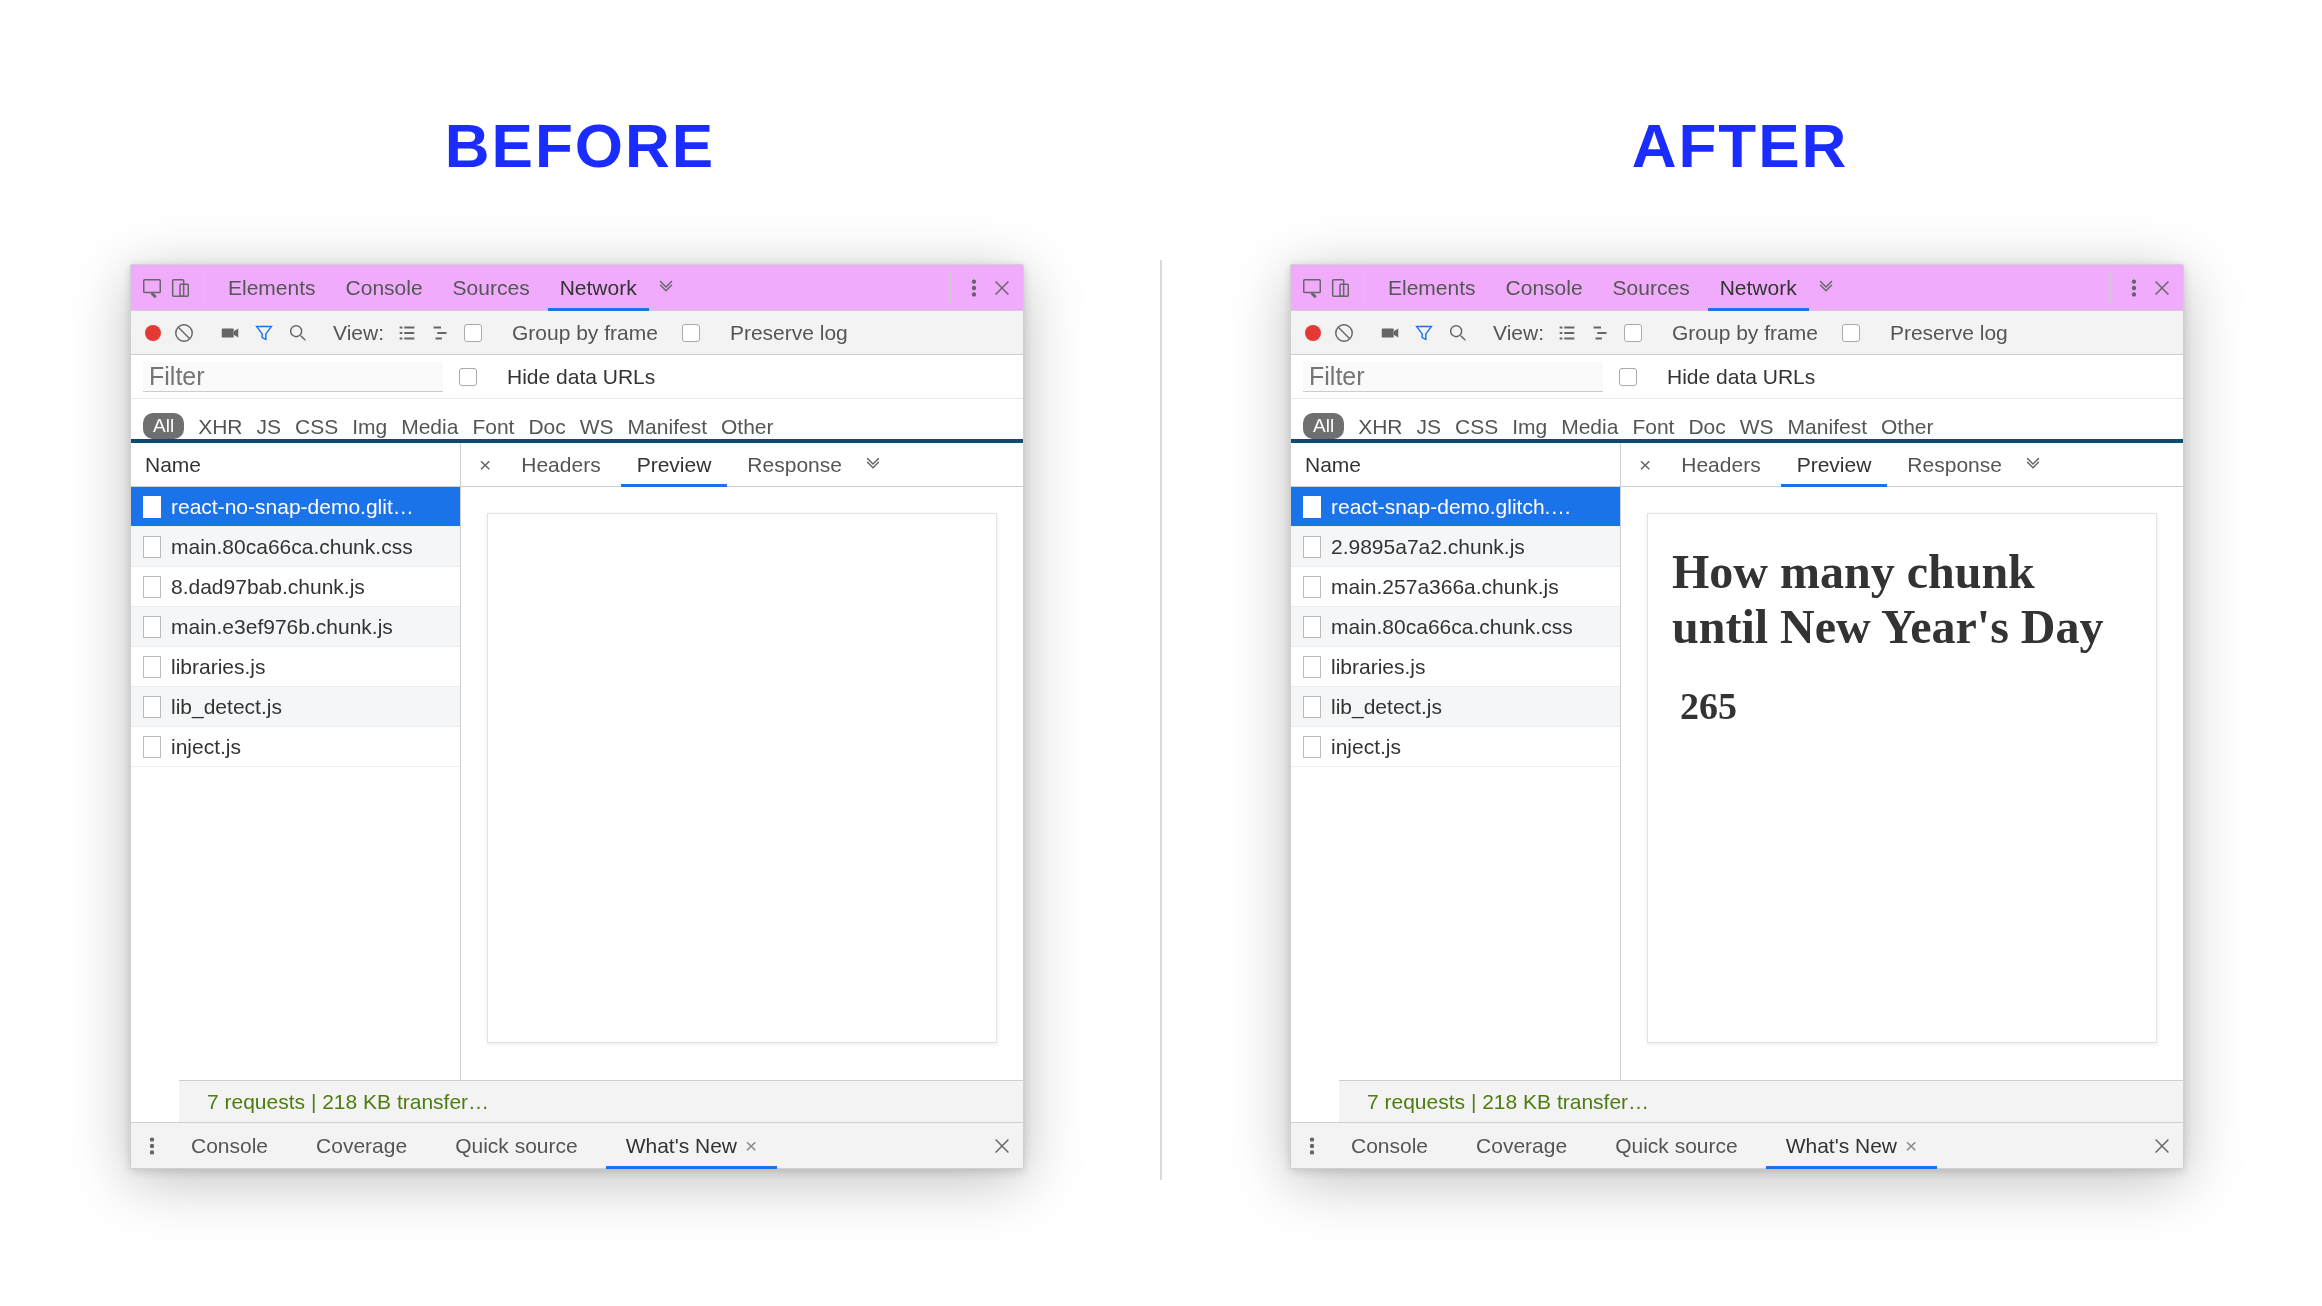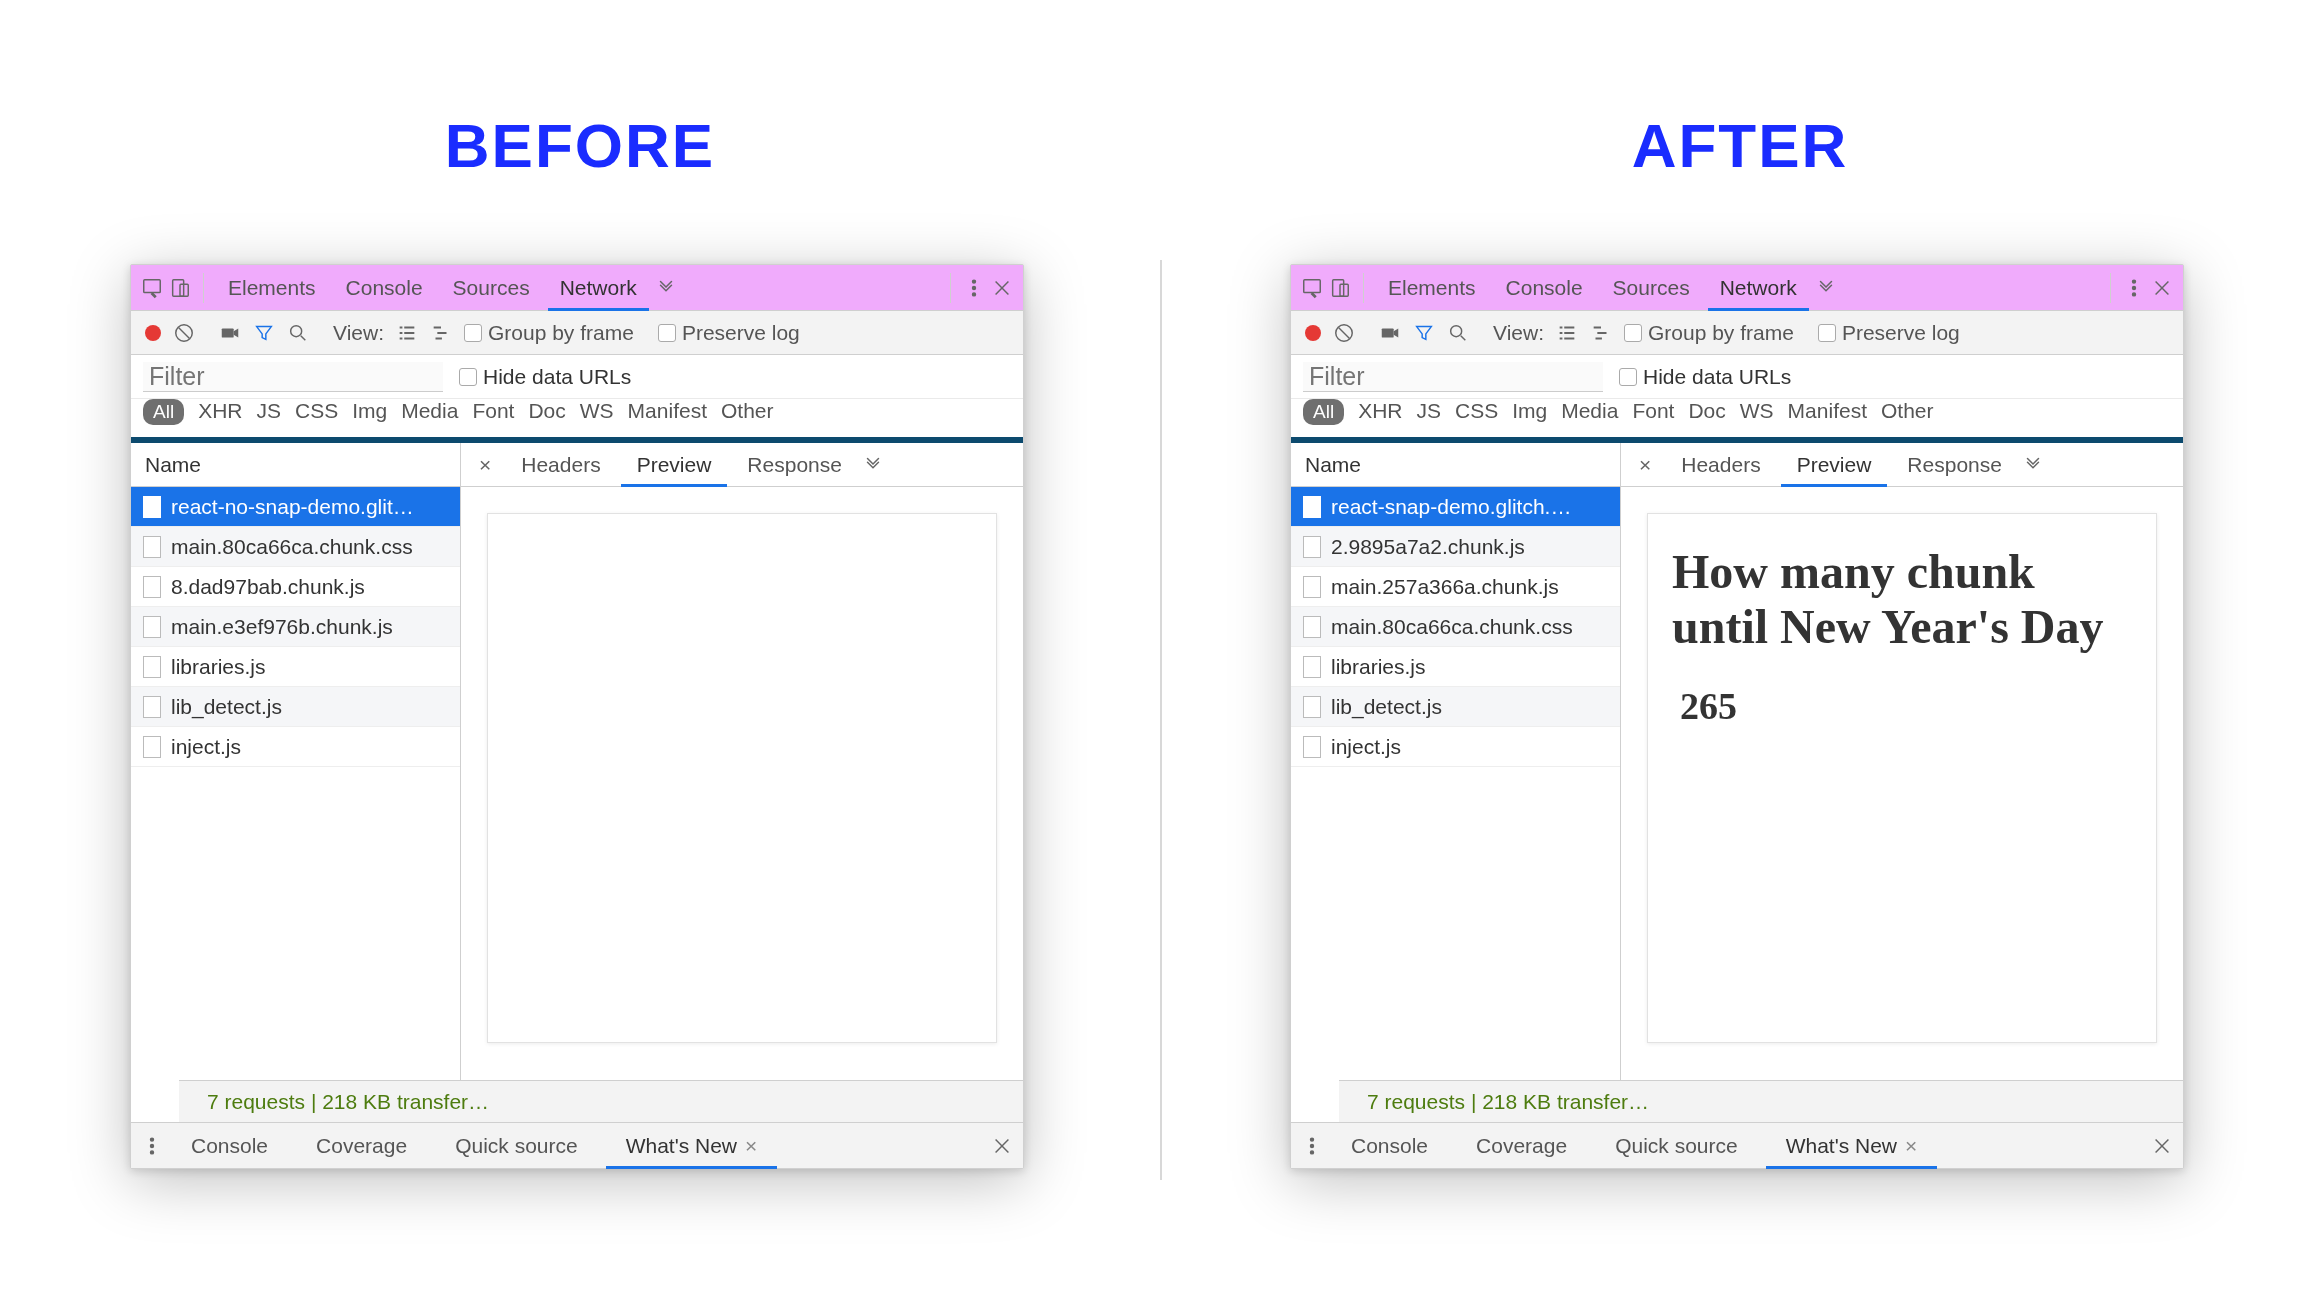--- a/index.html
+++ b/index.html
@@ -80,21 +80,21 @@
     border-bottom: 1px solid #cfcfcf;
     background: #f3f3f3;
     display: flex;
     align-items: center;
     padding: 0 14px;
     gap: 12px;
     color:#555;
   }
   .redcircle { width:16px; height:16px; border-radius:50%; background:#e53935; }
   .cb { width:18px; height:18px; border:1px solid #aaa; border-radius:3px; background:#fff; display:inline-block; vertical-align:middle; margin-right:6px;}
-  .lbl { display:inline-flex; align-items:center; gap:0; }
+  .lbl { display:inline-flex; align-items:center; gap:24px; }
 
   
   .filterrow {
     height: 44px;
     border-bottom: 1px solid #eaeaea;
     background: #fff;
     display:flex; align-items:center;
     padding: 0 12px;
     gap: 16px;
   }
@@ -102,23 +102,23 @@
     width: 300px; height:30px;
     border: none; border-bottom: 1px solid #ccc;
     background: #fafafa;
     font-size: 25px; color:#888;
     padding: 0 6px;
   }
 
   
   .typerow {
     height: 44px;
-    border-bottom: 6px solid #0c4a6e;
+    border-bottom: 4px solid #0c4a6e;
     background: #fff;
-    display:flex; align-items:flex-start;
+    display:flex; align-items:flex-end;
     padding: 0 12px;
     gap: 14px;
     color:#555;
   }
   .pill {
     background:#6f6f6f; color:#fff; border-radius:10px;
     padding: 2px 10px; font-size:19px;
   }
   .ft { cursor:pointer; }
 

